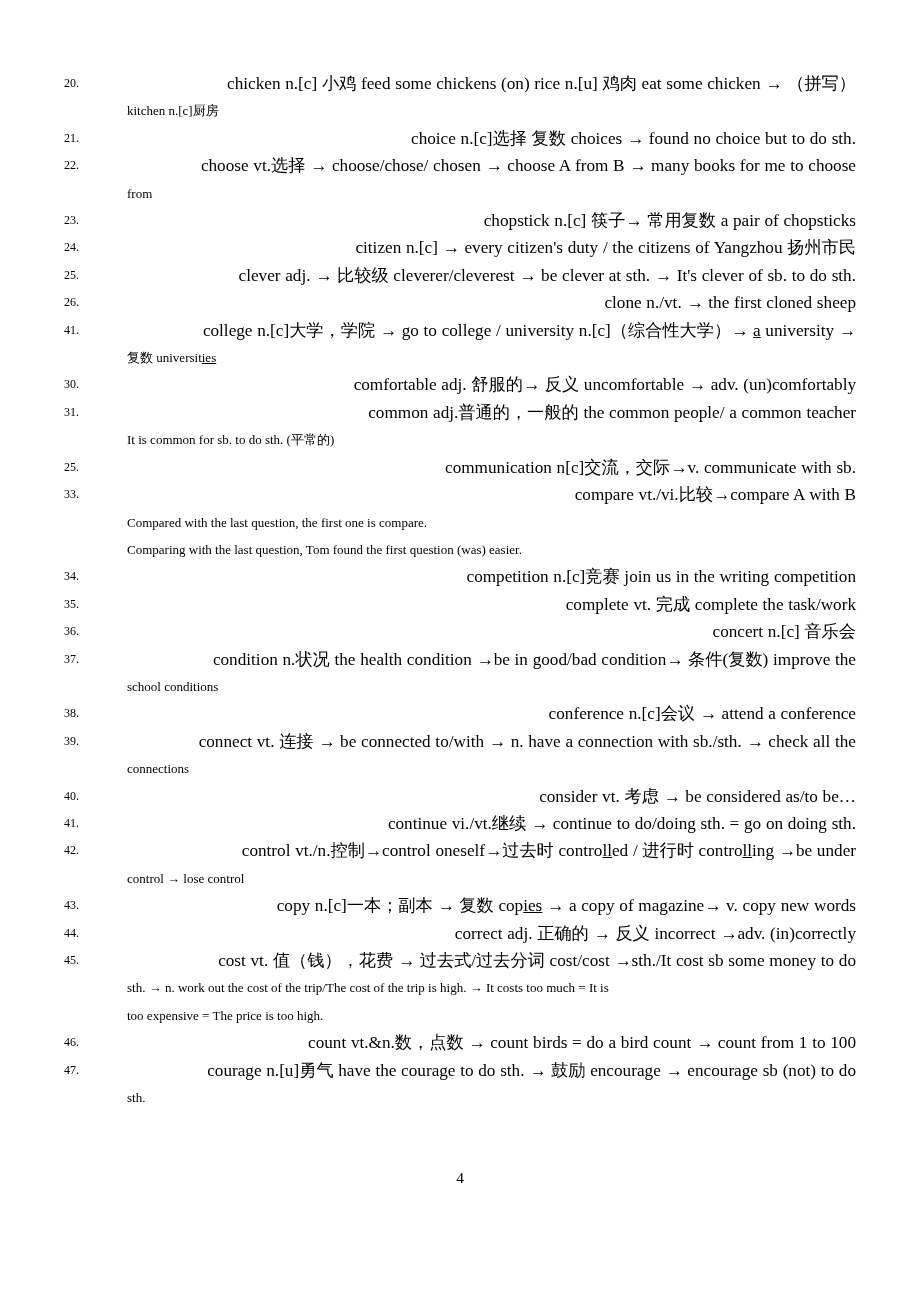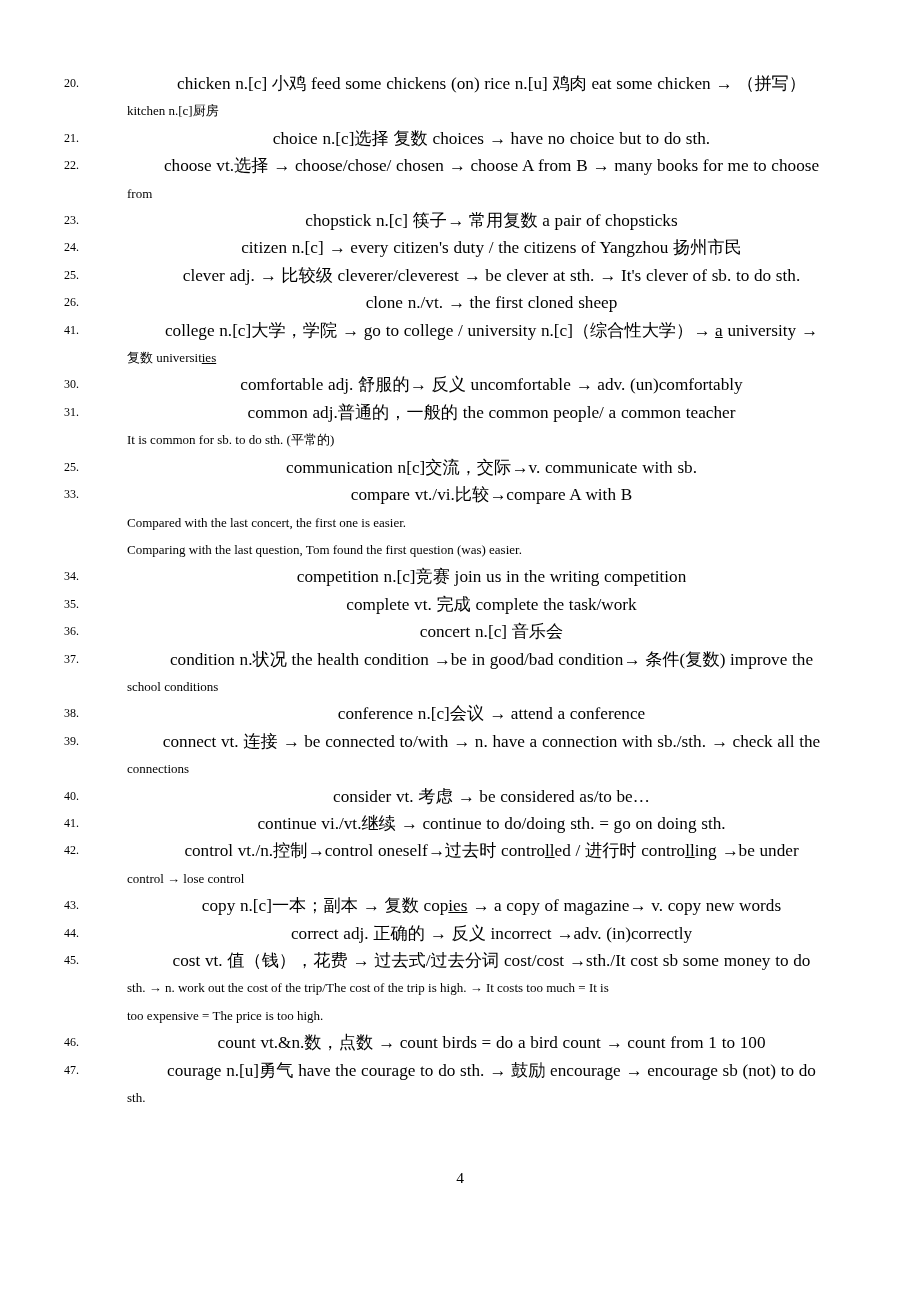--- a/index.html
+++ b/index.html
@@ -34,21 +34,21 @@
   .entry .num {
     flex: 0 0 auto;
     width: 63px;
     text-align: left;
     font-size: 12px;
     line-height: 27.4px;
     white-space: nowrap;
   }
   .entry .body {
     flex: 1 1 auto;
-    text-align: center;
+    text-align: right;
     font-size: 17.2px;
     line-height: 27.4px;
     word-spacing: 0.4px;
   }
   .subline {
     display: flex;
     align-items: flex-start;
     font-size: 17.2px;
     line-height: 27.4px;
   }
@@ -80,21 +80,21 @@
       <div class="entry">
         <div class="num">20.</div>
         <div class="body">chicken n.[c] 小鸡 feed some chickens (on) rice n.[u] 鸡肉 eat some chicken →  （拼写）</div>
       </div>
       <div class="subline">
         <div class="num"></div>
         <div class="body">kitchen n.[c]厨房</div>
       </div>
       <div class="entry">
         <div class="num">21.</div>
-        <div class="body">choice n.[c]选择 复数 choices → have no choice but to do sth.</div>
+        <div class="body">choice n.[c]选择 复数 choices → found no choice but to do sth.</div>
       </div>
       <div class="entry">
         <div class="num">22.</div>
         <div class="body">choose vt.选择 → choose/chose/ chosen → choose A from B   → many books for me to choose</div>
       </div>
       <div class="subline">
         <div class="num"></div>
         <div class="body">from</div>
       </div>
       <div class="entry">
@@ -136,21 +136,21 @@
       <div class="entry">
         <div class="num">25.</div>
         <div class="body">communication n[c]交流，交际→v. communicate with sb.</div>
       </div>
       <div class="entry">
         <div class="num">33.</div>
         <div class="body">compare vt./vi.比较→compare A with B</div>
       </div>
       <div class="subline">
         <div class="num"></div>
-        <div class="body">Compared with the last concert, the first one is easier.</div>
+        <div class="body">Compared with the last question, the first one is compare.</div>
       </div>
       <div class="subline">
         <div class="num"></div>
         <div class="body">Comparing with the last question, Tom found the first question (was) easier.</div>
       </div>
       <div class="entry">
         <div class="num">34.</div>
         <div class="body">competition n.[c]竞赛 join us in the writing competition</div>
       </div>
       <div class="entry">

